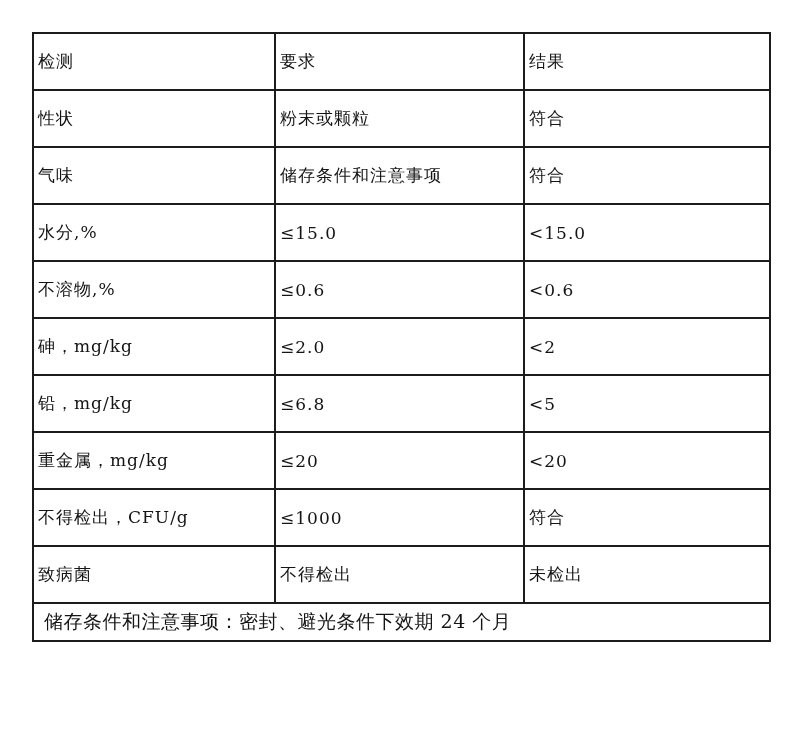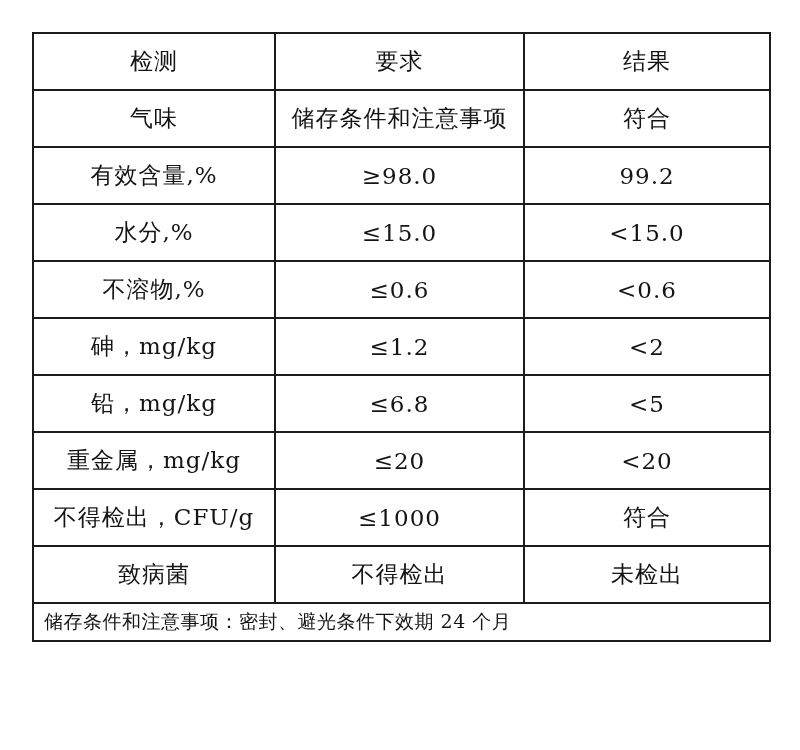--- a/index.html
+++ b/index.html
@@ -21,24 +21,24 @@
     left: 32px;
     top: 32px;
     width: 737px;
     border-collapse: collapse;
     table-layout: fixed;
     background: #ffffff;
   }
   table.qc-table th,
   table.qc-table td {
     border: 2px solid #1c1c1c;
-    text-align: center;
+    text-align: left;
     vertical-align: middle;
     font-family: "DejaVu Serif", "Liberation Serif", serif;
-    font-size: 23px;
+    font-size: 17px;
     font-weight: normal;
     color: #141414;
     height: 55px;
     padding: 0 4px;
     letter-spacing: 1px;
     white-space: nowrap;
     overflow: hidden;
   }
   table.qc-table tr.footer-row td {
     height: 36px;
@@ -60,42 +60,42 @@
     </colgroup>
     <thead>
       <tr>
         <th>检测</th>
         <th>要求</th>
         <th>结果</th>
       </tr>
     </thead>
     <tbody>
       <tr>
+        <td>性状</td>
+        <td>粉末或颗粒</td>
+        <td>符合</td>
+      </tr>
+      <tr>
         <td>气味</td>
         <td>储存条件和注意事项</td>
         <td>符合</td>
-      </tr>
-      <tr>
-        <td>有效含量,%</td>
-        <td>≥98.0</td>
-        <td>99.2</td>
       </tr>
       <tr>
         <td>水分,%</td>
         <td>≤15.0</td>
         <td>&lt;15.0</td>
       </tr>
       <tr>
         <td>不溶物,%</td>
         <td>≤0.6</td>
         <td>&lt;0.6</td>
       </tr>
       <tr>
         <td>砷，mg/kg</td>
-        <td>≤1.2</td>
+        <td>≤2.0</td>
         <td>&lt;2</td>
       </tr>
       <tr>
         <td>铅，mg/kg</td>
         <td>≤6.8</td>
         <td>&lt;5</td>
       </tr>
       <tr>
         <td>重金属，mg/kg</td>
         <td>≤20</td>

